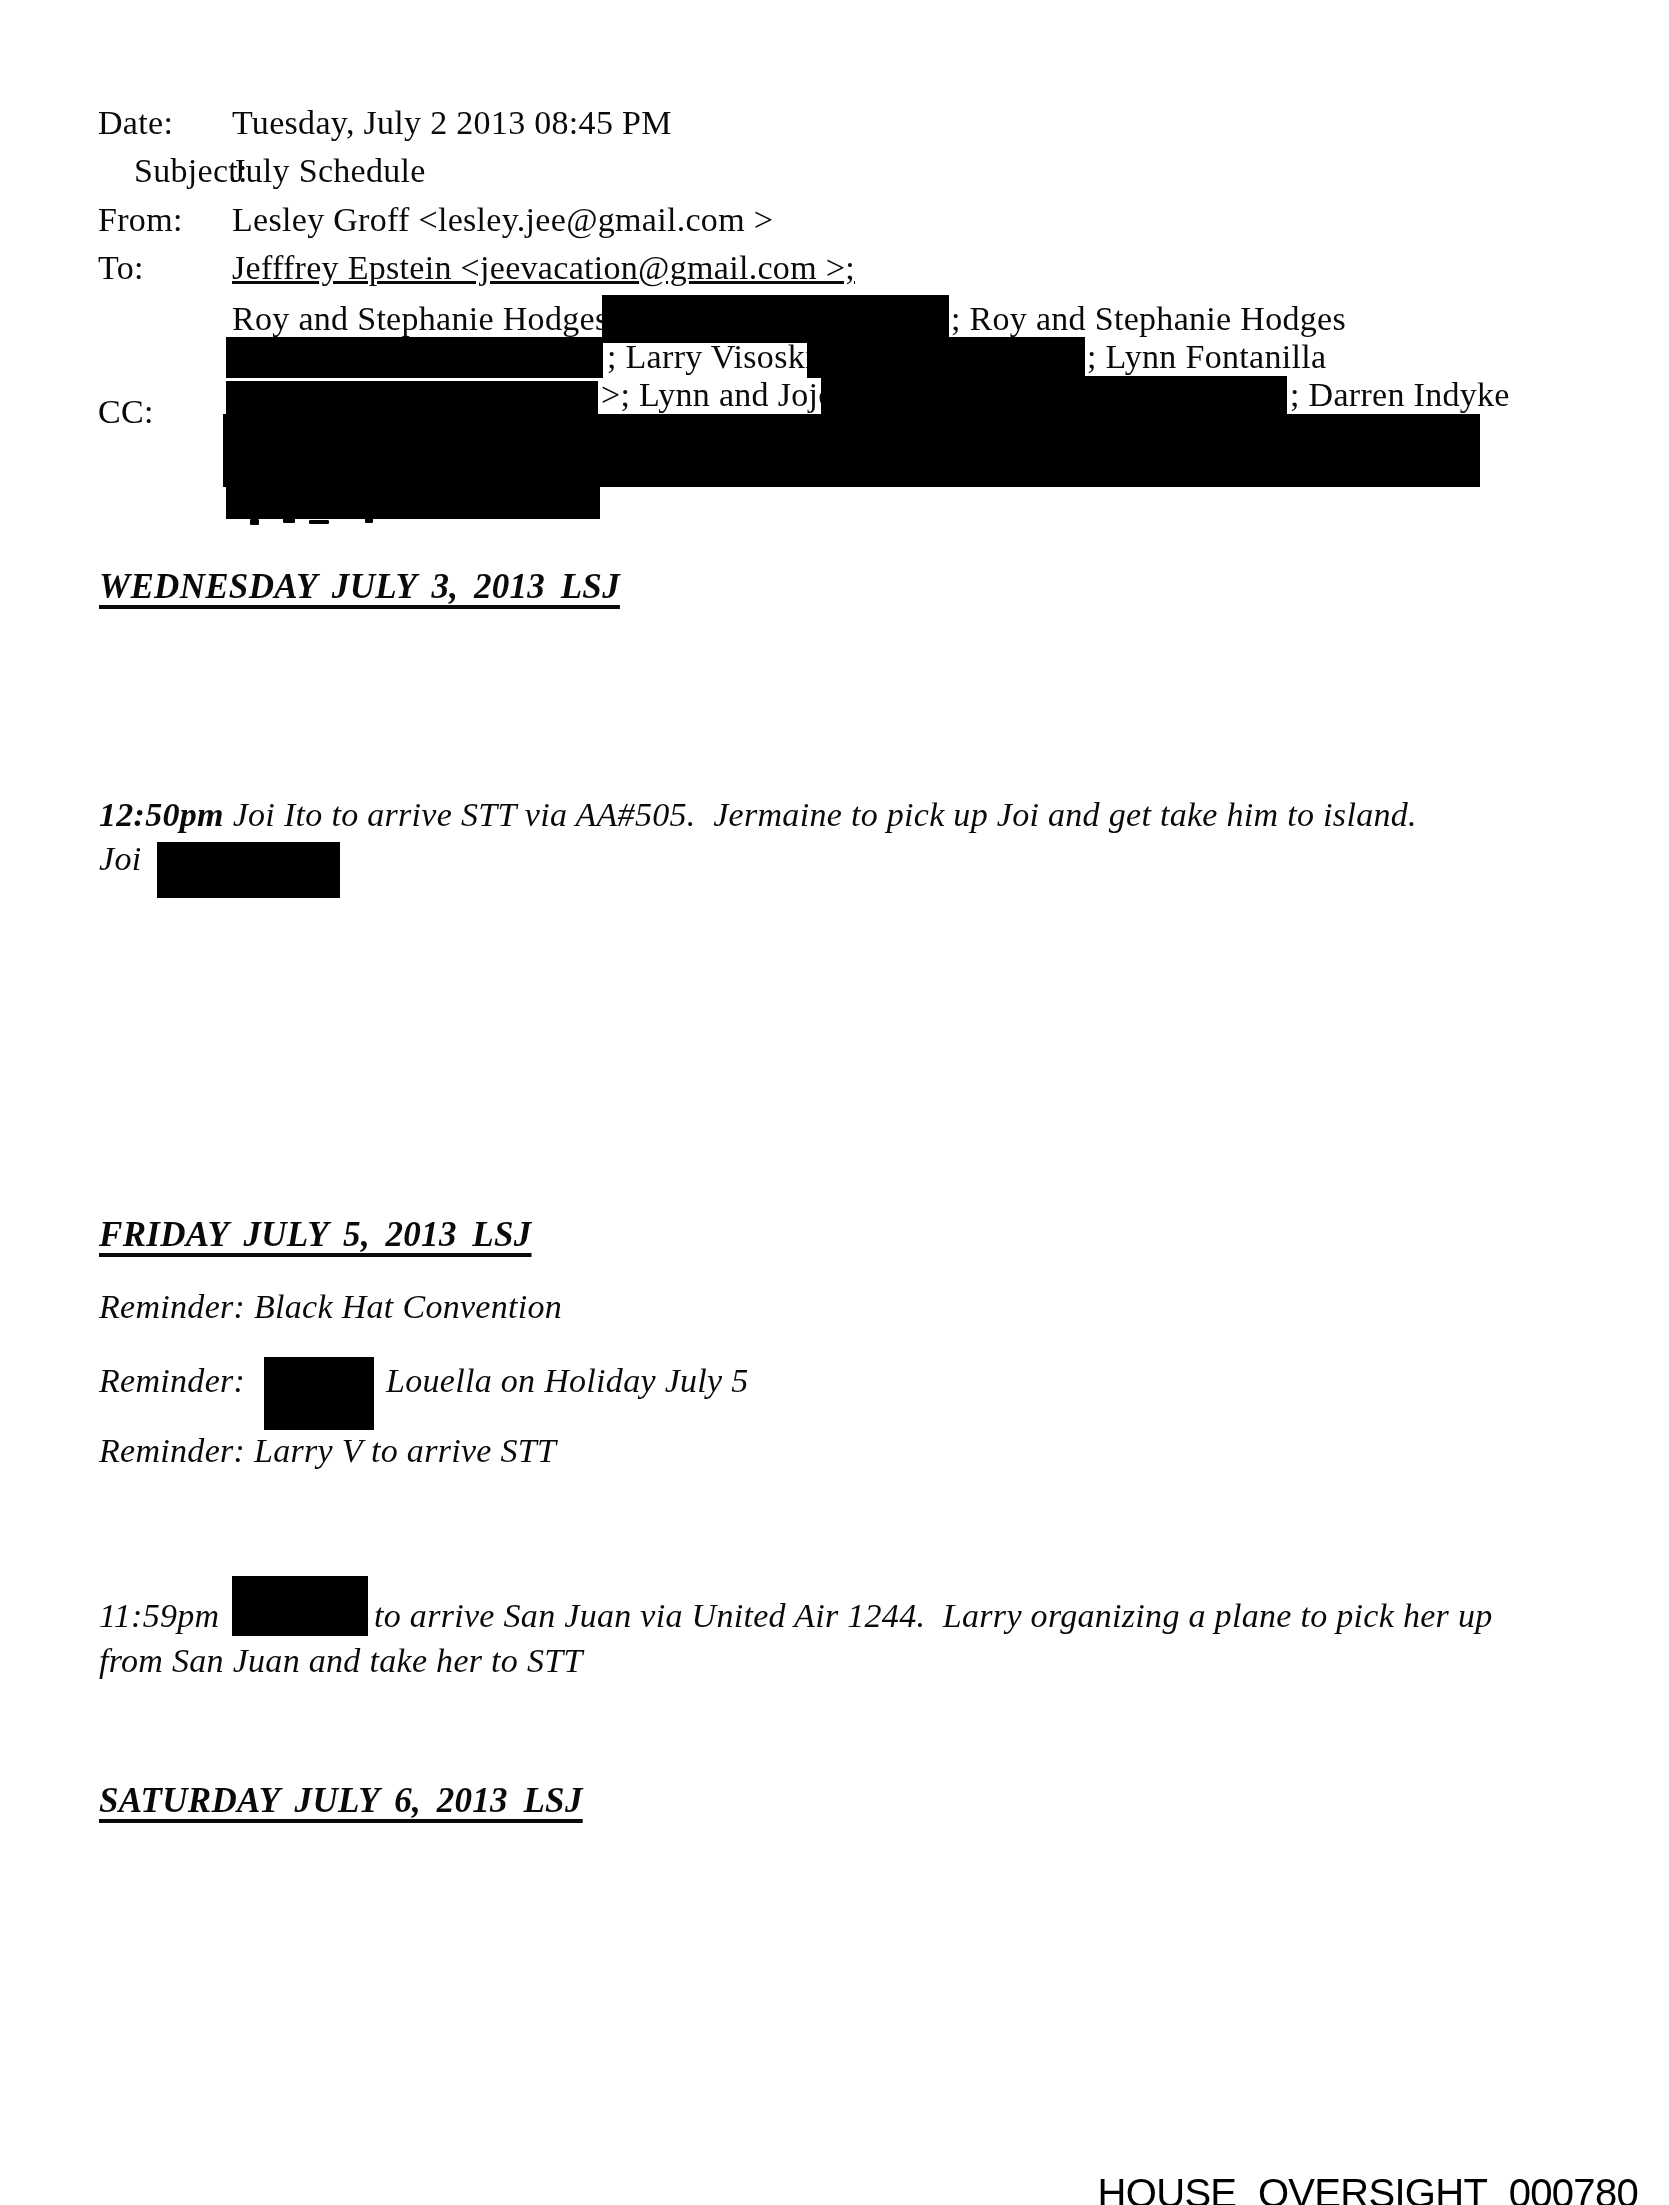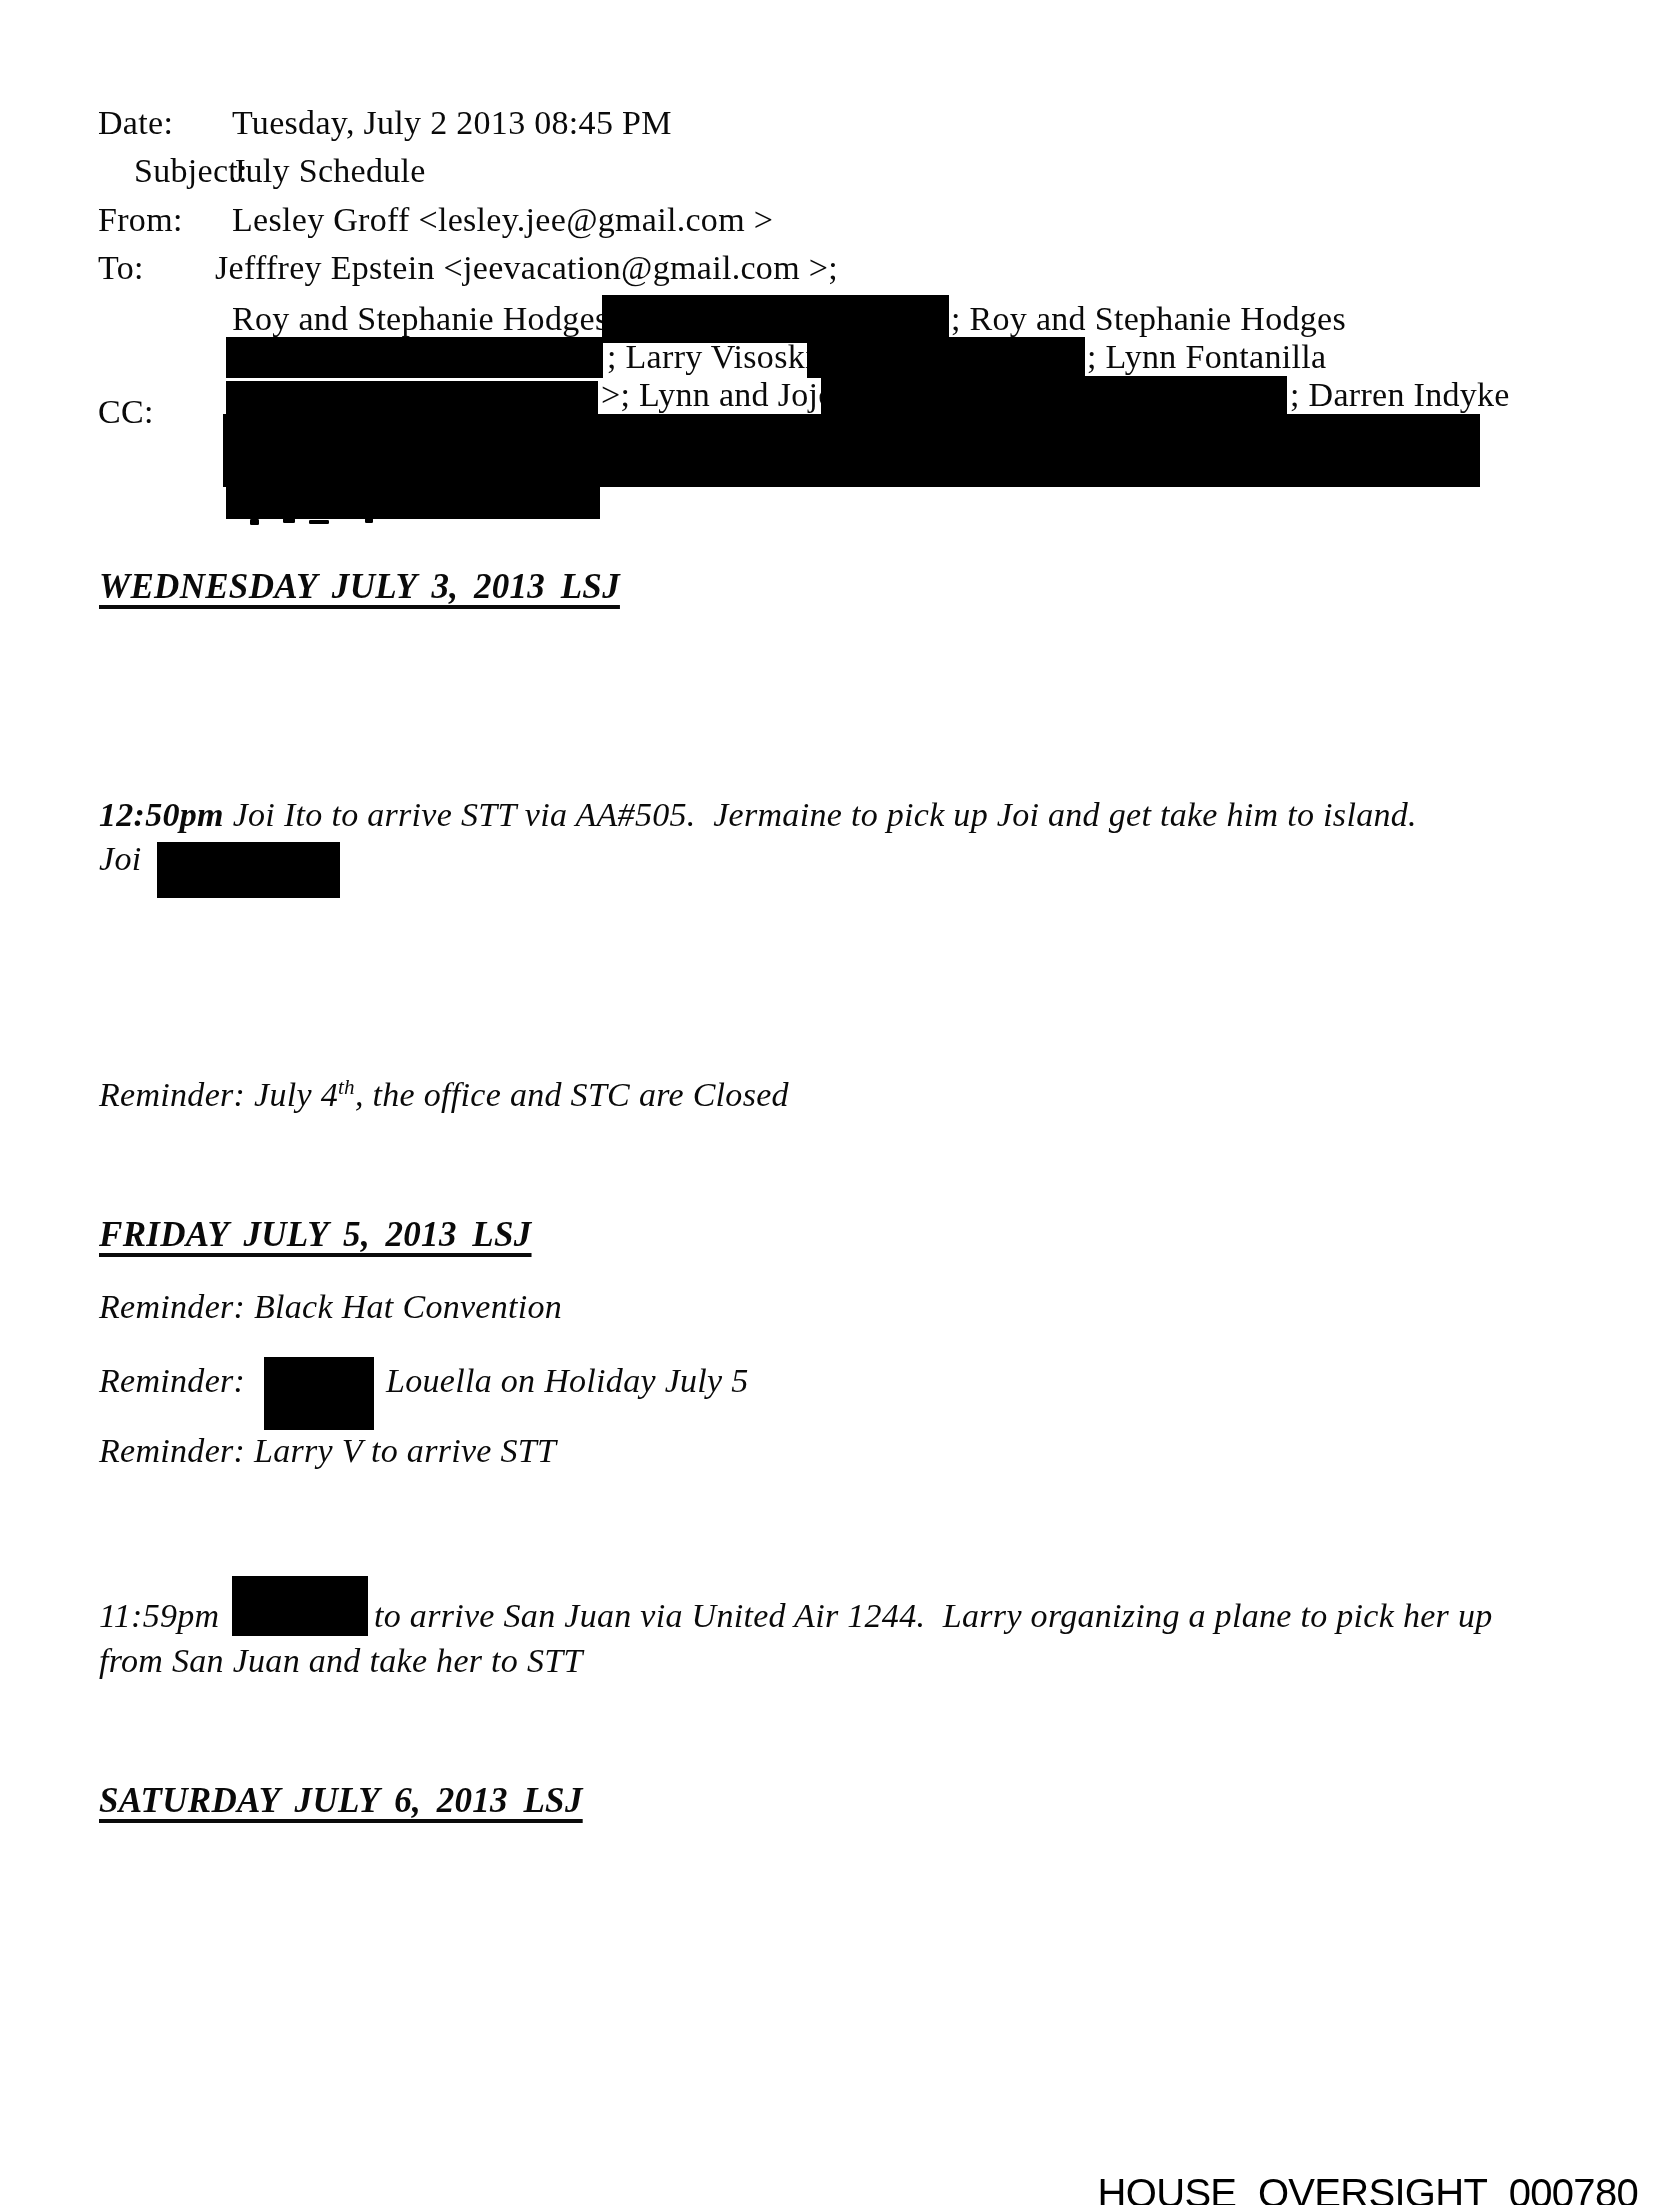--- a/index.html
+++ b/index.html
@@ -85,21 +85,21 @@
   <div class="abs hdr" style="left:98px; top:104px;">Date:</div>
   <div class="abs hdr" style="left:232px; top:104px;">Tuesday, July 2 2013 08:45 PM</div>
 
   <div class="abs hdr" style="left:98px; top:152px;margin-left:36px;">Subject:</div>
   <div class="abs hdr" style="left:232px; top:152px;">July Schedule</div>
 
   <div class="abs hdr" style="left:98px; top:201px;">From:</div>
   <div class="abs hdr" style="left:232px; top:201px;text-align:center;">Lesley Groff &lt;lesley.jee@gmail.com &gt;</div>
 
   <div class="abs hdr" style="left:98px; top:249px;">To:</div>
-  <div class="abs hdr" style="left:215px; top:249px;">Jefffrey Epstein &lt;jeevacation@gmail.com &gt;;</div>
+  <div class="abs hdr" style="left:232px; top:249px;text-decoration:underline;">Jefffrey Epstein &lt;jeevacation@gmail.com &gt;;</div>
 
   <div class="abs hdr" style="left:232px; top:300px;">Roy and Stephanie Hodges</div>
   <div class="redaction" style="left:602px; top:295px; width:347px; height:48px;"></div>
   <div class="abs hdr" style="left:951px; top:300px;">; Roy and Stephanie Hodges</div>
 
   <div class="redaction" style="left:226px; top:337px; width:377px; height:41px;"></div>
   <div class="abs hdr" style="left:607px; top:338px;">; Larry Visoski</div>
   <div class="redaction" style="left:807px; top:337px; width:278px; height:41px;"></div>
   <div class="abs hdr" style="left:1087px; top:338px;">; Lynn Fontanilla</div>
 
@@ -116,21 +116,20 @@
   <div class="remnant" style="left:283px; top:518px; width:11.8px; height:5.2px;"></div>
   <div class="remnant" style="left:309px; top:520px; width:19.6px; height:3.9px;"></div>
   <div class="remnant" style="left:365px; top:518px; width:7.9px; height:5.2px;"></div>
 
   <div class="abs day-heading" style="left:99px; top:568px;">WEDNESDAY JULY 3, 2013 LSJ</div>
 
   <div class="abs body-line" style="left:99px; top:796px;"><span class="time-bold">12:50pm</span><span> Joi Ito to arrive STT via AA#505.  Jermaine to pick up Joi and get take him to island.</span></div>
   <div class="abs body-line" style="left:99px; top:840px;">Joi</div>
   <div class="redaction" style="left:157px; top:842px; width:183px; height:56px;"></div>
 
-  <div class="abs body-line" style="left:99px; top:1076px;"><span>Reminder: July 4</span><sup class="ord">th</sup><span>, the office and STC are Closed</span></div>
 
   <div class="abs day-heading" style="left:99px; top:1216px;">FRIDAY JULY 5, 2013 LSJ</div>
   <div class="abs body-line" style="left:99px; top:1288px;">Reminder: Black Hat Convention</div>
 
   <div class="abs body-line" style="left:99px; top:1362px;">Reminder:</div>
   <div class="redaction" style="left:264px; top:1357px; width:110px; height:73px;"></div>
   <div class="abs body-line" style="left:386px; top:1362px;">Louella on Holiday July 5</div>
 
   <div class="abs body-line" style="left:99px; top:1432px;">Reminder: Larry V to arrive STT</div>
 

